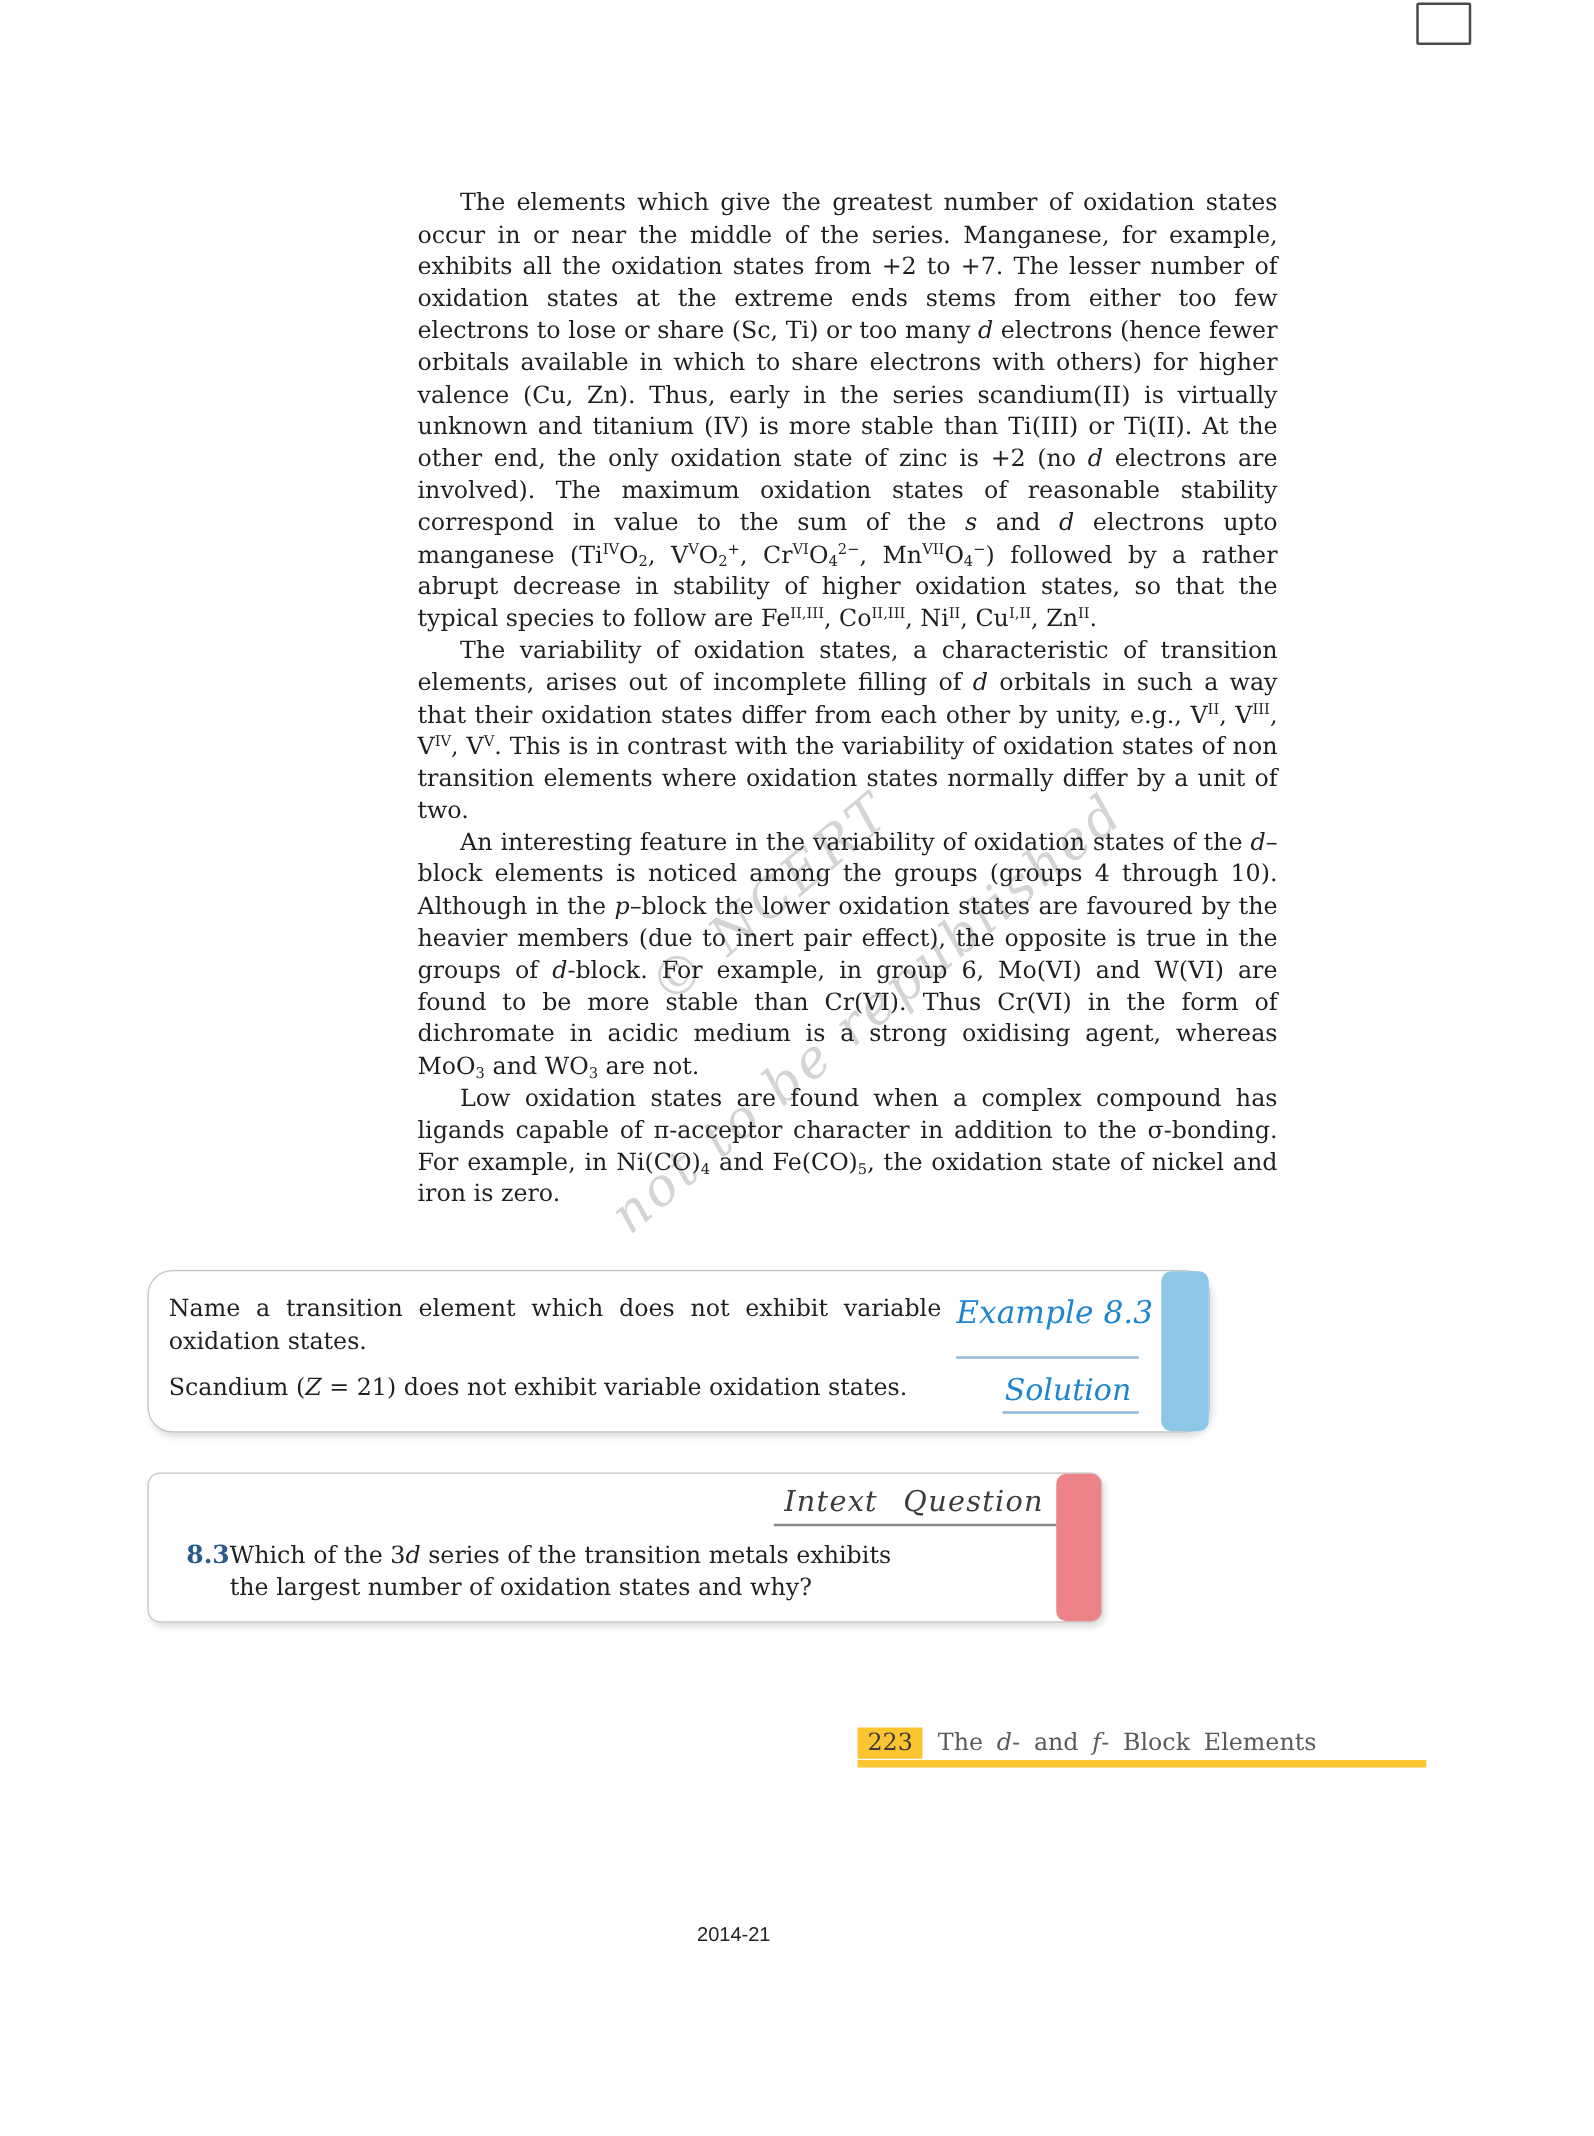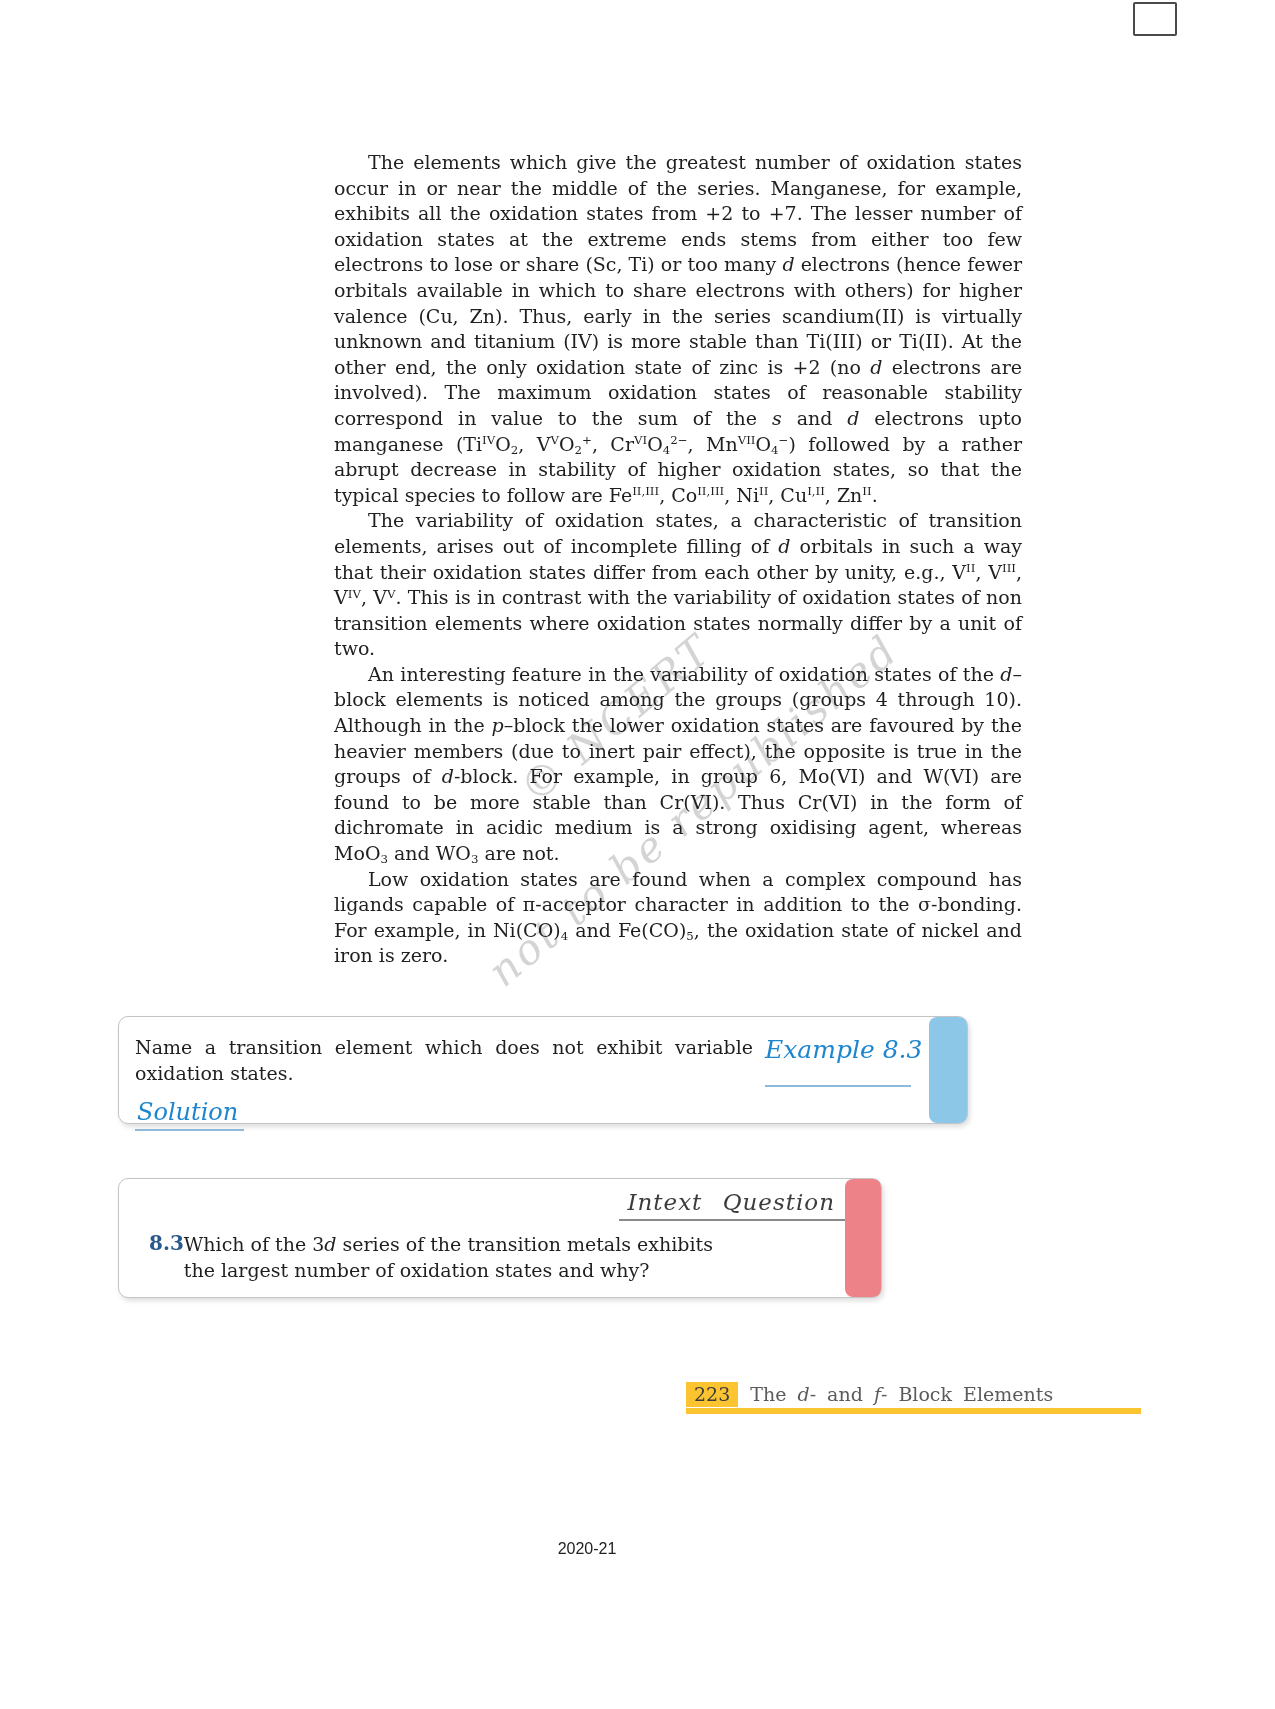--- a/index.html
+++ b/index.html
@@ -50,25 +50,25 @@
   }
   .body-text p { margin: 0; text-indent: 34px; }
   sup, sub { font-size: 62%; line-height: 0; vertical-align: baseline; position: relative; }
   sup { top: -0.55em; }
   sub { top: 0.28em; }
 
   
   .example-box {
     position: absolute;
     left: 118px; top: 1016px;
-    width: 850px; height: 108px;
+    width: 850px; height: 130px;
     box-sizing: border-box;
     background: #fff;
     border: 1px solid var(--border-gray, #c4c4c4);
-    border-radius: 10px;
+    border-radius: 20px;
     box-shadow: 2px 3px 5px rgba(0,0,0,0.13);
     padding: 18px 56px 14px 16px;
   }
   .example-bar {
     position: absolute;
     right: 0; top: 0; bottom: 0;
     width: 38px;
     background: var(--accent-blue, #8cc7e8);
     border-radius: 8px;
   }
@@ -189,34 +189,35 @@
     <p>Low oxidation states are found when a complex compound has ligands capable of π-acceptor character in addition to the σ-bonding. For example, in Ni(CO)<sub>4</sub> and Fe(CO)<sub>5</sub>, the oxidation state of nickel and iron is zero.</p>
   </div>
 
   <div class="example-box">
     <div class="example-bar"></div>
     <div class="example-row">
       <div class="example-text">Name a transition element which does not exhibit variable oxidation states.</div>
       <div class="example-label">Example 8.3</div>
     </div>
     <div class="example-row">
+      <div class="example-text">Scandium (<i>Z</i> = 21) does not exhibit variable oxidation states.</div>
       <div class="solution-label">Solution</div>
     </div>
   </div>
 
   <div class="intext-box">
     <div class="intext-bar"></div>
     <div class="intext-heading">Intext Question</div>
     <div class="intext-item">
       <span class="intext-number">8.3</span>
       <span class="intext-text">Which of the 3<i>d</i> series of the transition metals exhibits the largest number of oxidation states and why?</span>
     </div>
   </div>
 
   <div class="footer">
     <span class="page-number">223</span>
     <span class="book-title">The <i>d</i>- and <i>f</i>- Block Elements</span>
   </div>
   <div class="footer-rule"></div>
 
-  <div class="print-year">2020-21</div>
+  <div class="print-year">2014-21</div>
 
 </div>
 
 </body></html>

